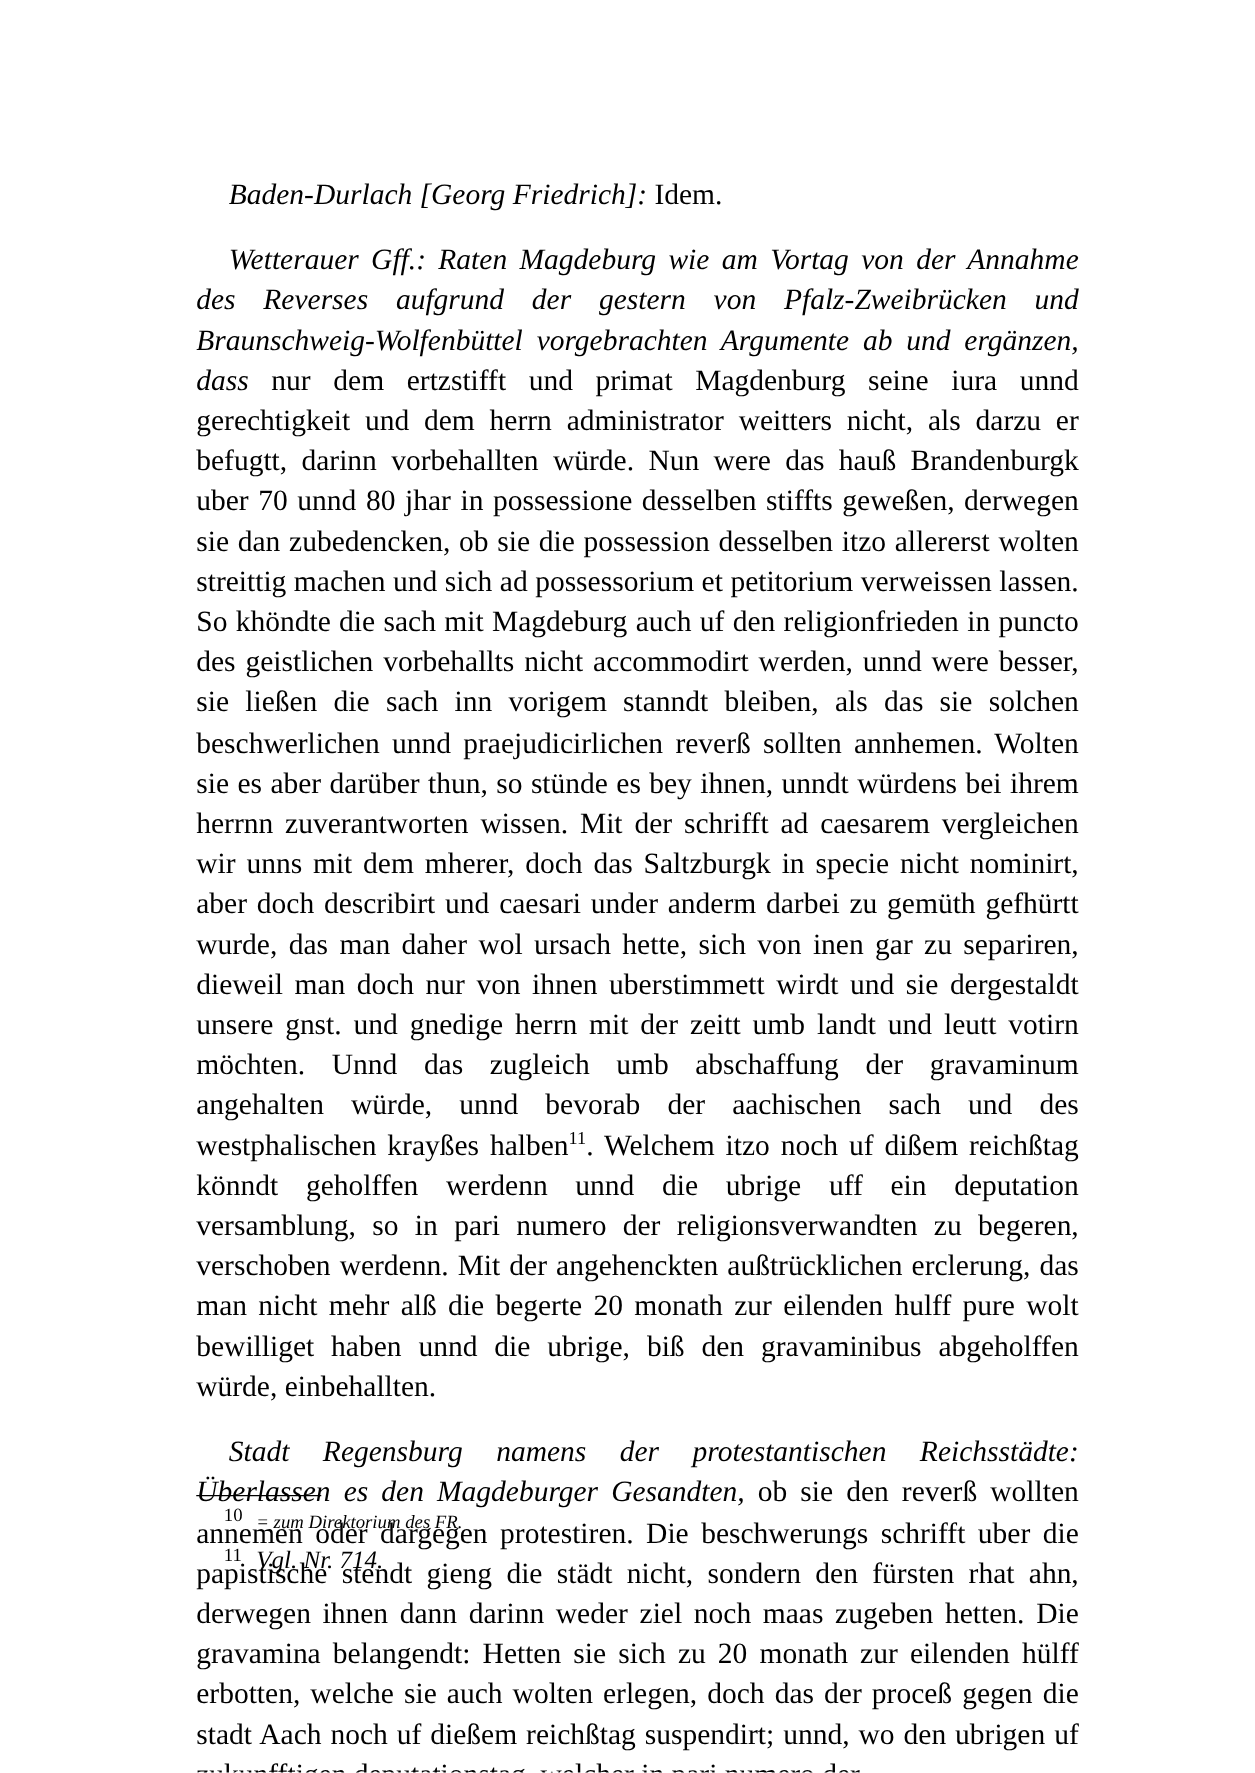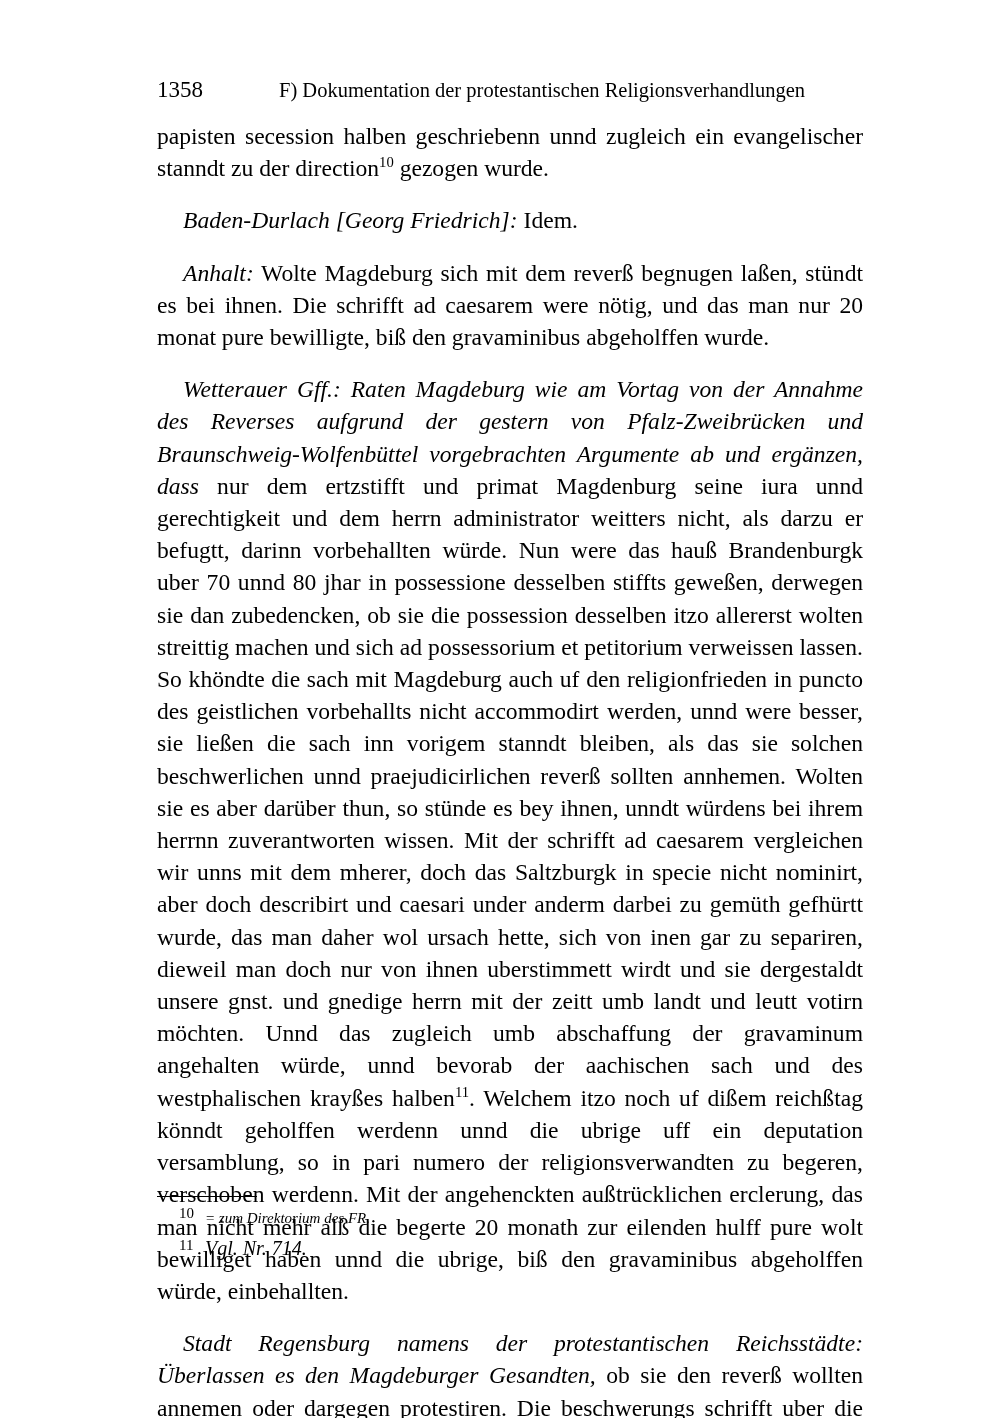--- a/index.html
+++ b/index.html
@@ -96,31 +96,26 @@
   .fn2 { margin-top: 3px; }
   .fn-text-small {
     font-size: 15px;
   }
 </style>
 </head>
 <body>
 
 <div class="page">
 
-  <div class="running-head">
-    <span class="folio">1358</span><span class="head-title">F) Dokumentation der protestantischen Religionsverhandlungen</span>
-  </div>
 
   <div class="body">
 
-    <p class="para">papisten secession halben geschriebenn unnd zugleich ein evangelischer stanndt zu der direction<sup>10</sup> gezogen wurde.</p>
 
     <p class="para indent"><span class="it">Baden-Durlach [Georg Friedrich]:</span> Idem.</p>
 
-    <p class="para indent"><span class="it">Anhalt:</span> Wolte Magdeburg sich mit dem reverß begnugen laßen, stündt es bei ihnen. Die schrifft ad caesarem were nötig, und das man nur 20 monat pure bewilligte, biß den gravaminibus abgeholffen wurde.</p>
 
     <p class="para indent"><span class="it">Wetterauer Gff.: Raten Magdeburg wie am Vortag von der Annahme des Reverses aufgrund der gestern von Pfalz-Zweibrücken und Braunschweig-Wolfenbüttel vorgebrachten Argumente ab und ergänzen, dass</span> nur dem ertzstifft und primat Magdenburg seine iura unnd gerechtigkeit und dem herrn administrator weitters nicht, als darzu er befugtt, darinn vorbehallten würde. Nun were das hauß Brandenburgk uber 70 unnd 80 jhar in possessione desselben stiffts geweßen, derwegen sie dan zubedencken, ob sie die possession desselben itzo allererst wolten streittig machen und sich ad possessorium et petitorium verweissen lassen. So khöndte die sach mit Magdeburg auch uf den religionfrieden in puncto des geistlichen vorbehallts nicht accommodirt werden, unnd were besser, sie ließen die sach inn vorigem stanndt bleiben, als das sie solchen beschwerlichen unnd praejudicirlichen reverß sollten annhemen. Wolten sie es aber darüber thun, so stünde es bey ihnen, unndt würdens bei ihrem herrnn zuverantworten wissen. Mit der schrifft ad caesarem vergleichen wir unns mit dem mherer, doch das Saltzburgk in specie nicht nominirt, aber doch describirt und caesari under anderm darbei zu gemüth gefhürtt wurde, das man daher wol ursach hette, sich von inen gar zu separiren, dieweil man doch nur von ihnen uberstimmett wirdt und sie dergestaldt unsere gnst. und gnedige herrn mit der zeitt umb landt und leutt votirn möchten. Unnd das zugleich umb abschaffung der gravaminum angehalten würde, unnd bevorab der aachischen sach und des westphalischen krayßes halben<sup>11</sup>. Welchem itzo noch uf dißem reichßtag könndt geholffen werdenn unnd die ubrige uff ein deputation versamblung, so in pari numero der religionsverwandten zu begeren, verschoben werdenn. Mit der angehenckten außtrücklichen erclerung, das man nicht mehr alß die begerte 20 monath zur eilenden hulff pure wolt bewilliget haben unnd die ubrige, biß den gravaminibus abgeholffen würde, einbehallten.</p>
 
     <p class="para indent"><span class="it">Stadt Regensburg namens der protestantischen Reichsstädte: Überlassen es den Magdeburger Gesandten,</span> ob sie den reverß wollten annemen oder dargegen protestiren. Die beschwerungs schrifft uber die papistische stendt gieng die städt nicht, sondern den fürsten rhat ahn, derwegen ihnen dann darinn weder ziel noch maas zugeben hetten. Die gravamina belangendt: Hetten sie sich zu 20 monath zur eilenden hülff erbotten, welche sie auch wolten erlegen, doch das der proceß gegen die stadt Aach noch uf dießem reichßtag suspendirt; unnd, wo den ubrigen uf zukunfftigen deputationstag, welcher in pari numero der</p>
 
   </div>
 
   <div class="footnotes">
     <div class="fn-rule"></div>
     <p class="fn fn1"><span class="fn-num">10</span><span class="fn-text-small">= zum Direktorium des FR.</span></p>

